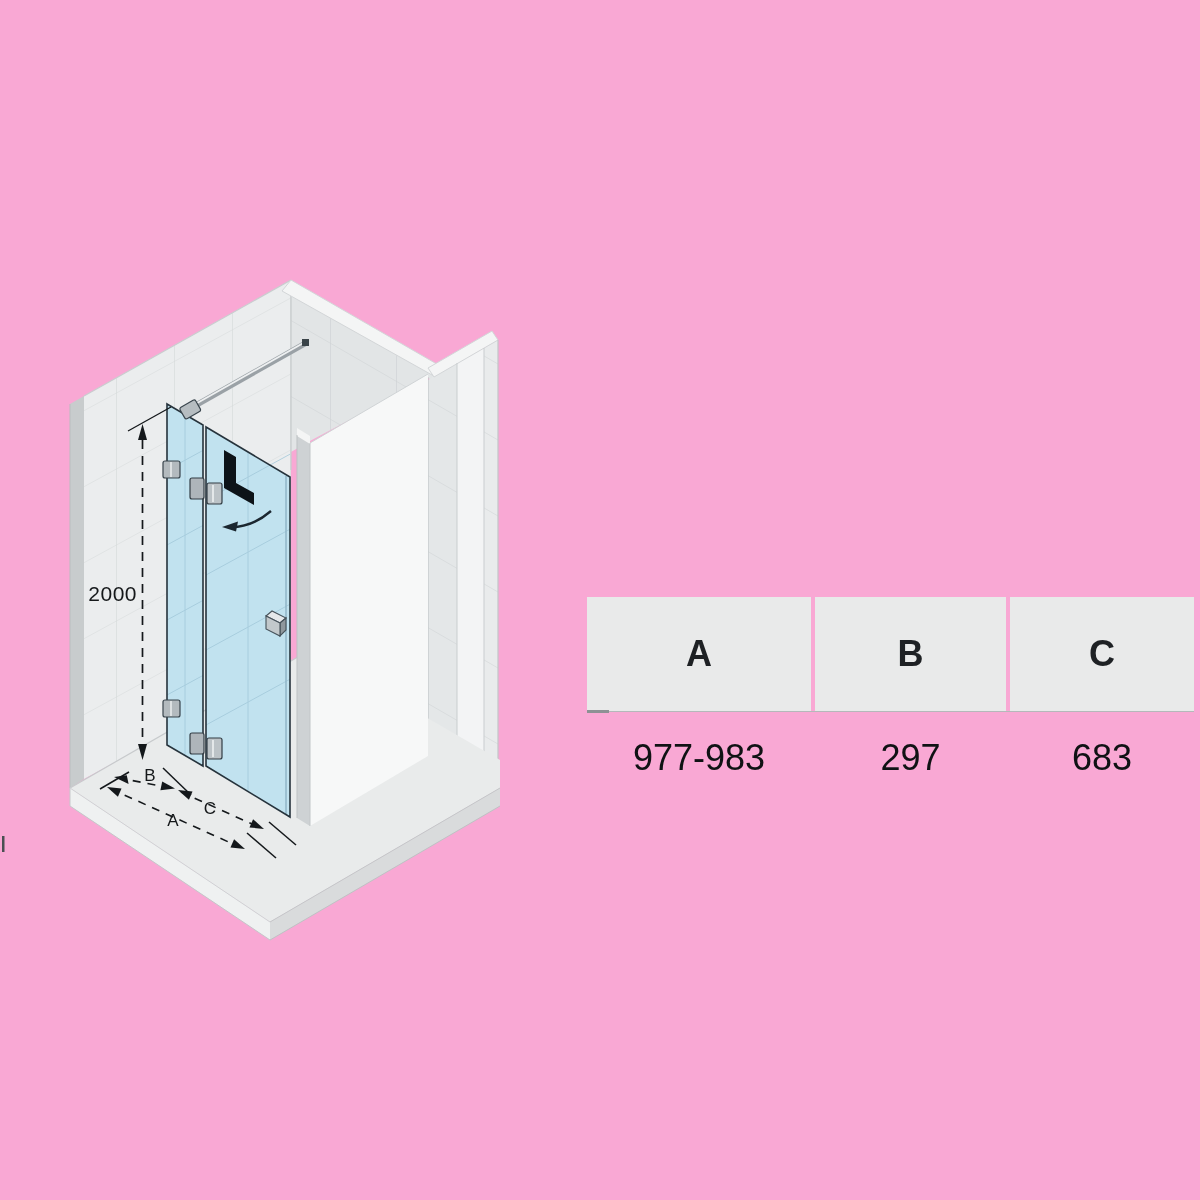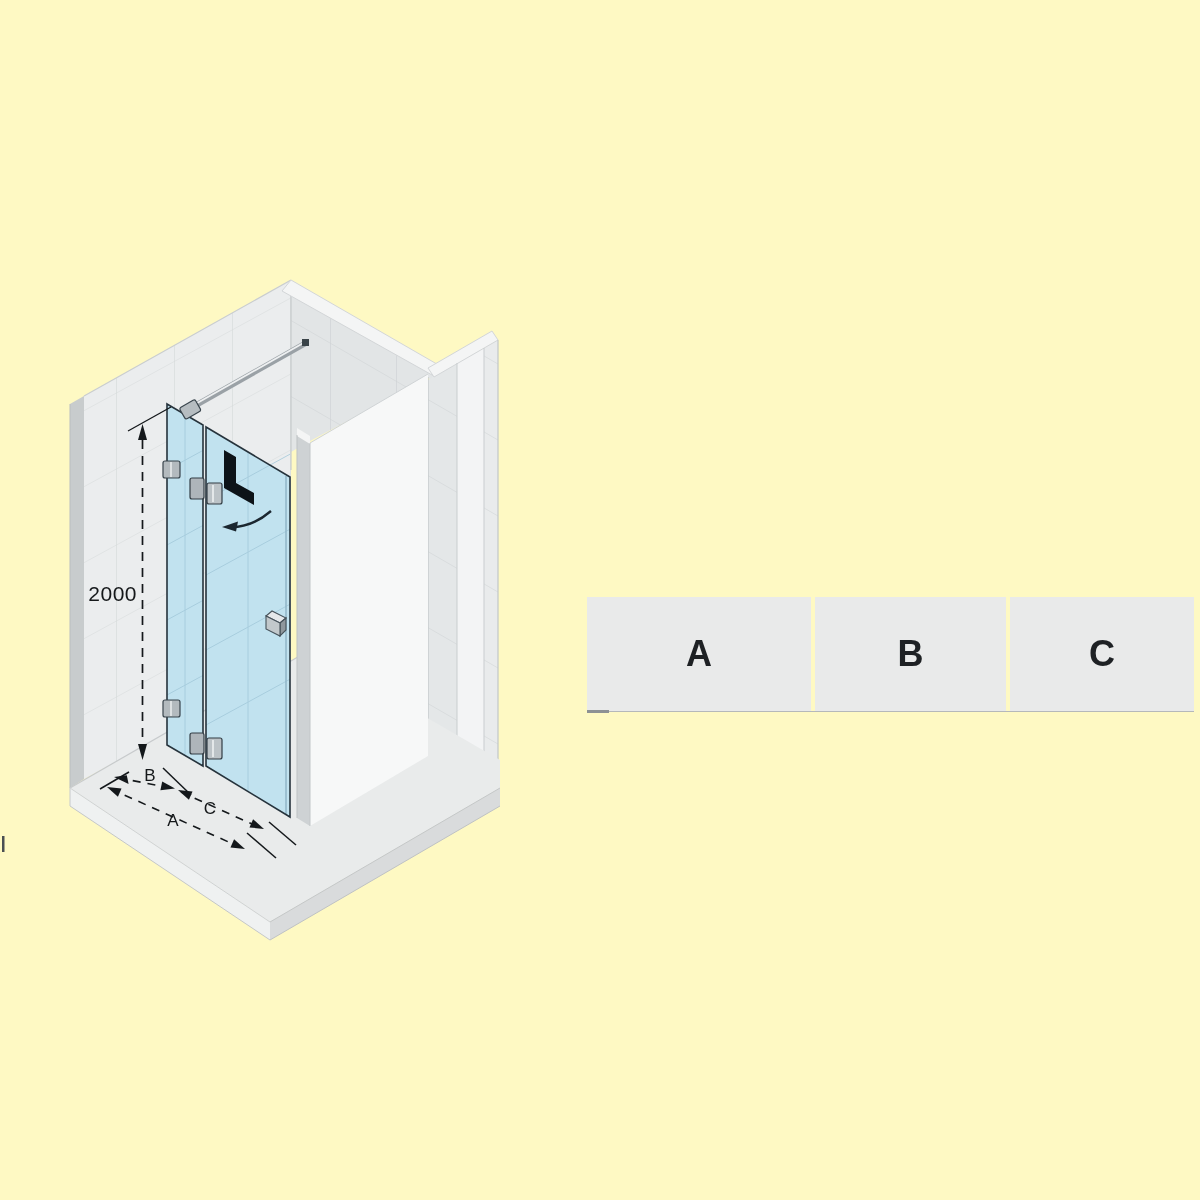--- a/index.html
+++ b/index.html
@@ -1,16 +1,16 @@
 <!DOCTYPE html>
 <html><head>
 <meta charset="utf-8">
 <style>
   html,body{margin:0;padding:0;background:#ffffff;}
-  #stage{position:relative;width:1200px;height:1200px;background:#fef9c3;overflow:hidden;
+  #stage{position:relative;width:1200px;height:1200px;background:#f9a8d4;overflow:hidden;
          font-family:"Liberation Sans", sans-serif;}
   #diagram-svg{position:absolute;left:0;top:0;}
   .dim-label{font-size:17px;fill:#15181a;}
   .dim-label-big{font-size:21px;fill:#15181a;letter-spacing:.5px;}
   
   #dim-table{position:absolute;left:587px;top:597px;width:607px;}
   .hdr-row{display:flex;gap:4px;position:relative;}
   .hdr-cell{height:114px;background:#e9eaea;display:flex;align-items:center;justify-content:center;
             font-size:36px;font-weight:bold;color:#1e2124;}
   .hdr-underline{position:absolute;left:0;top:114px;width:607px;height:1px;background:#b5b8ba;}
@@ -190,15 +190,20 @@
 </svg>
 
 <div id="dim-table">
   <div class="hdr-row">
     <div class="hdr-cell c1">A</div>
     <div class="hdr-cell c2">B</div>
     <div class="hdr-cell c3">C</div>
     <div class="hdr-underline"></div>
     <div class="hdr-tick"></div>
   </div>
+  <div class="val-row">
+    <div class="val-cell c1">977-983</div>
+    <div class="val-cell c2">297</div>
+    <div class="val-cell c3">683</div>
+  </div>
 </div>
 
 </div>
 
 </body></html>

